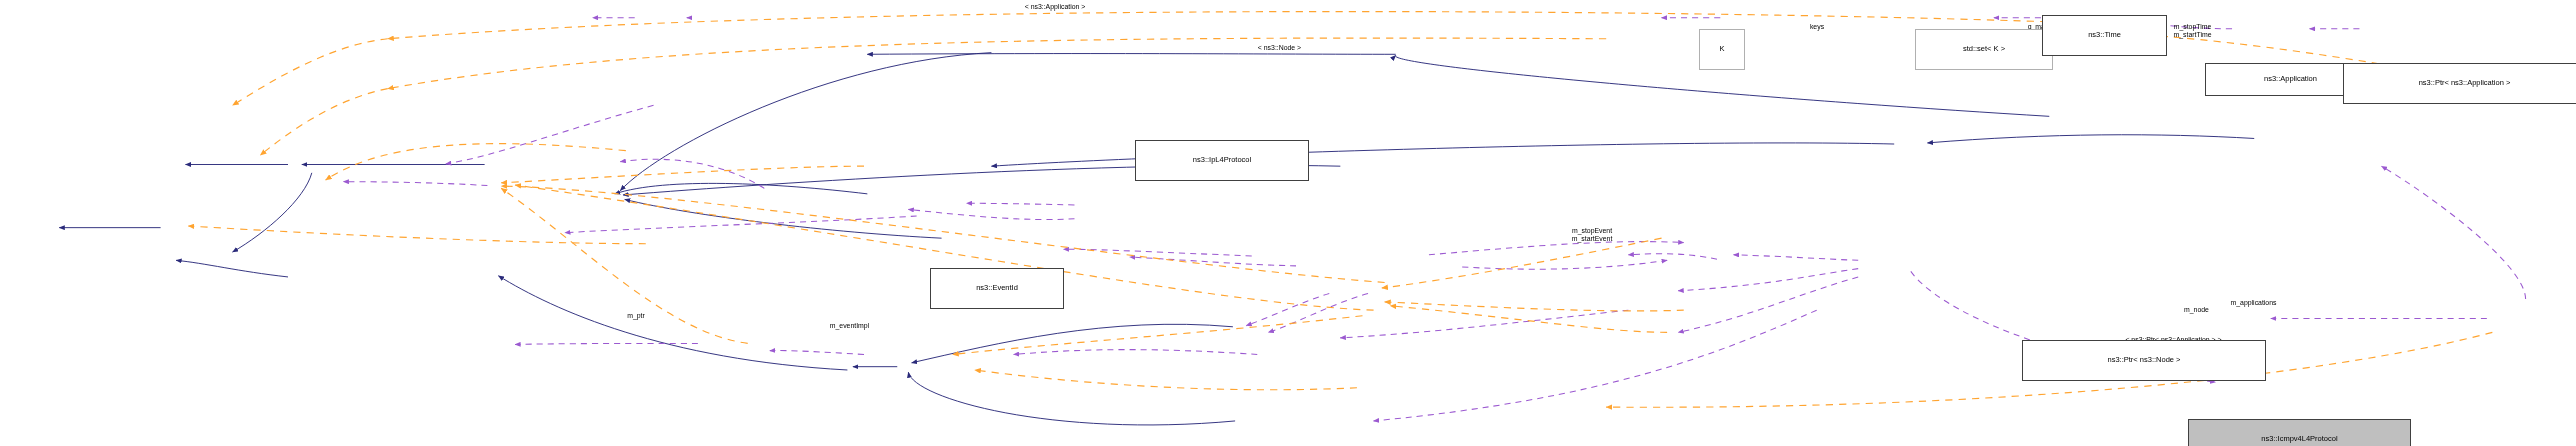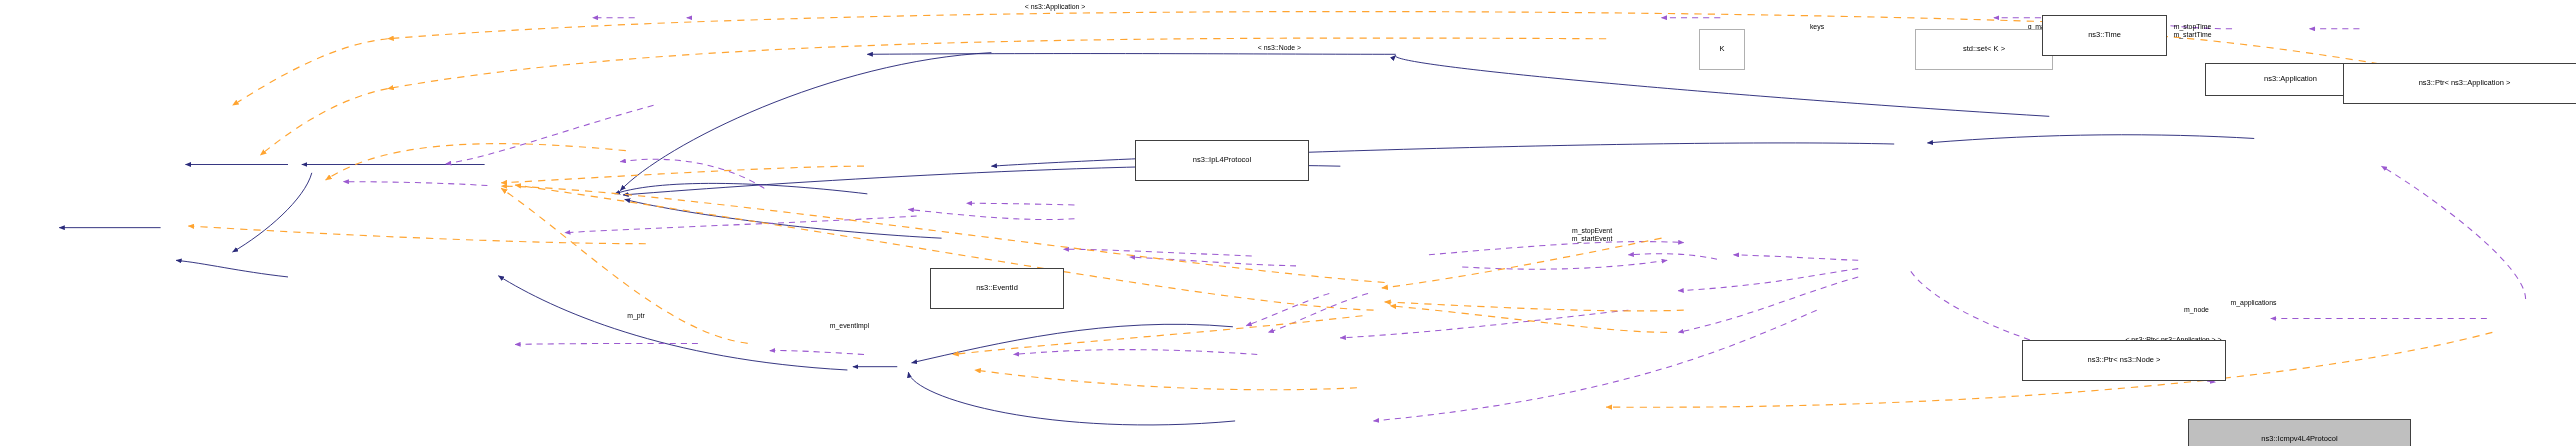--- a/index.html
+++ b/index.html
@@ -156,21 +156,21 @@
       <path d="M3720,40 C3000,15 1500,5 700,70"></path>
       <path d="M700,70 C600,80 500,140 420,190"></path>
       <path d="M2900,70 C2000,65 1200,70 700,160"></path>
       <path d="M700,160 C600,180 520,240 470,280"></path>
     </g>
   </svg>
 
   <div id="node-layer">
       <div class="node solid" style="left: 930px; top: 268px; width: 134px; height: 41px;">ns3::EventId</div>
       <div class="node solid" style="left: 1112px; top: 140px; width: 174px; height: 41px; margin-left: 23px;">ns3::IpL4Protocol</div>
-      <div class="node solid" style="left: 2022px; top: 340px; width: 204px; height: 41px;">ns3::Ptr&lt; ns3::Node &gt;</div>
+      <div class="node solid" style="left: 2022px; top: 340px; width: 244px; height: 41px;">ns3::Ptr&lt; ns3::Node &gt;</div>
       <div class="node current" style="left: 2188px; top: 419px; width: 223px; height: 41px;">ns3::Icmpv4L4Protocol</div>
       <div class="node thin" style="left: 1699px; top: 29px; width: 46px; height: 41px;">K</div>
       <div class="node thin" style="left: 1891px; top: 29px; width: 138px; height: 41px; margin-left: 24px;">std::set&lt; K &gt;</div>
       <div class="node solid" style="left: 2042px; top: 15px; width: 125px; height: 41px;">ns3::Time</div>
       <div class="node solid" style="left: 2205px; top: 63px; width: 171px; height: 33px;">ns3::Application</div>
       <div class="node solid" style="left: 2343px; top: 63px; width: 243px; height: 41px;">ns3::Ptr&lt; ns3::Application &gt;</div>
     </div>
   <div id="label-layer">
       <div class="edge-label" style="left: 1019px; top: 3.3px; width: 72px;">&lt; ns3::Application &gt;</div>
       <div class="edge-label" style="left: 1252px; top: 44px; width: 55px;">&lt; ns3::Node &gt;</div>

